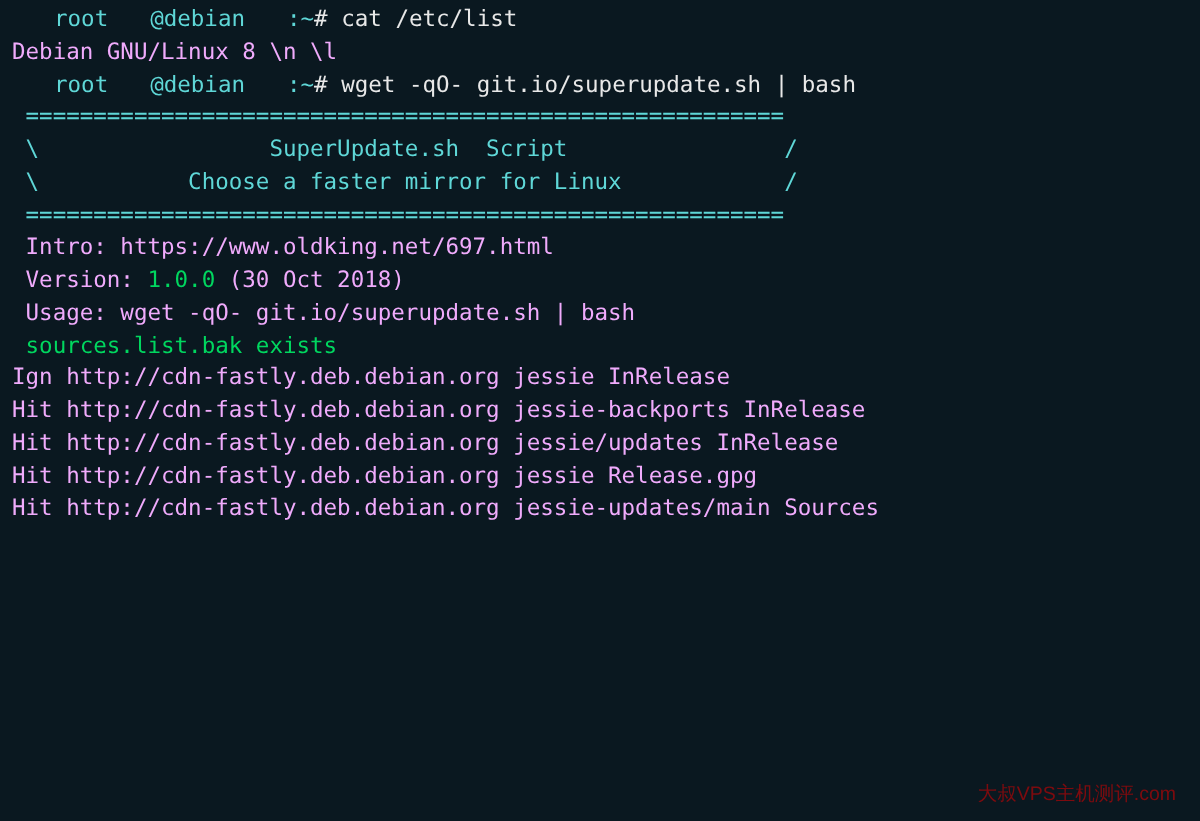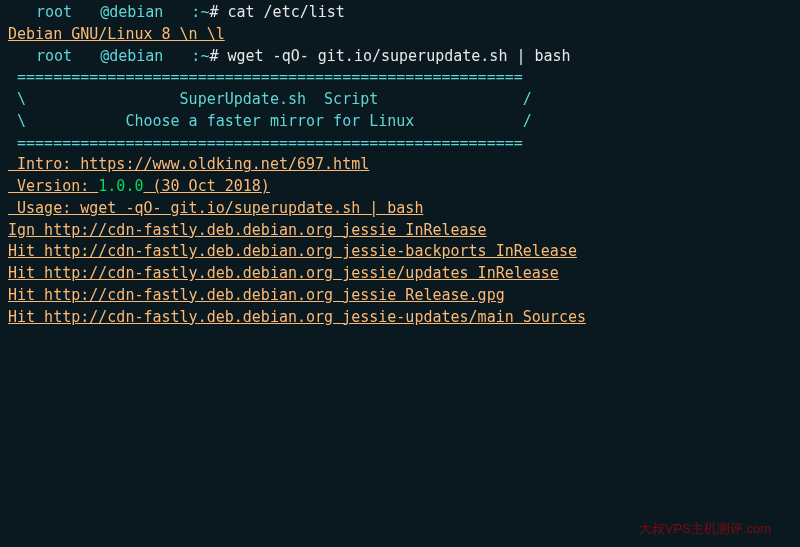--- a/index.html
+++ b/index.html
@@ -31,35 +31,34 @@
     .prompt-path {
       color: #5fd7d7;
     }
     .prompt-sym {
       color: #e8e8e8;
     }
     .cmd {
       color: #e8e8e8;
     }
     .output {
-      color: #fdba74;
-      text-decoration: underline;
+      color: #f0abfc;
     }
     .banner-row {
       color: #5fd7d7;
     }
     .version {
       color: #00d75f;
     }
     .bak-exists {
       color: #00d75f;
     }
     .watermark {
       position: absolute;
-      right: 21px;
+      right: 8px;
       bottom: 6px;
       color: rgba(220, 0, 0, 0.55);
       font-size: 13px;
       font-family: sans-serif;
       pointer-events: none;
       margin-top: 48px;
     }
     .terminal-area {
       position: relative;
       width: 100%;
@@ -86,20 +85,21 @@
   <div class="line banner-row"> ========================================================</div>
 
   <div class="line"></div>
 
   <div class="line output"> Intro: https://www.oldking.net/697.html</div>
   <div class="line"><span class="output"> Version: </span><span class="version">1.0.0</span><span class="output"> (30 Oct 2018)</span></div>
   <div class="line output"> Usage: wget -qO- git.io/superupdate.sh | bash</div>
 
   <div class="line"></div>
 
+  <div class="line bak-exists"> sources.list.bak exists</div>
 
   <div class="line output">Ign http://cdn-fastly.deb.debian.org jessie InRelease</div>
   <div class="line output">Hit http://cdn-fastly.deb.debian.org jessie-backports InRelease</div>
   <div class="line output">Hit http://cdn-fastly.deb.debian.org jessie/updates InRelease</div>
   <div class="line output">Hit http://cdn-fastly.deb.debian.org jessie Release.gpg</div>
   <div class="line output">Hit http://cdn-fastly.deb.debian.org jessie-updates/main Sources</div>
 
   <div class="watermark">大叔VPS主机测评.com</div>
 </div>
 

